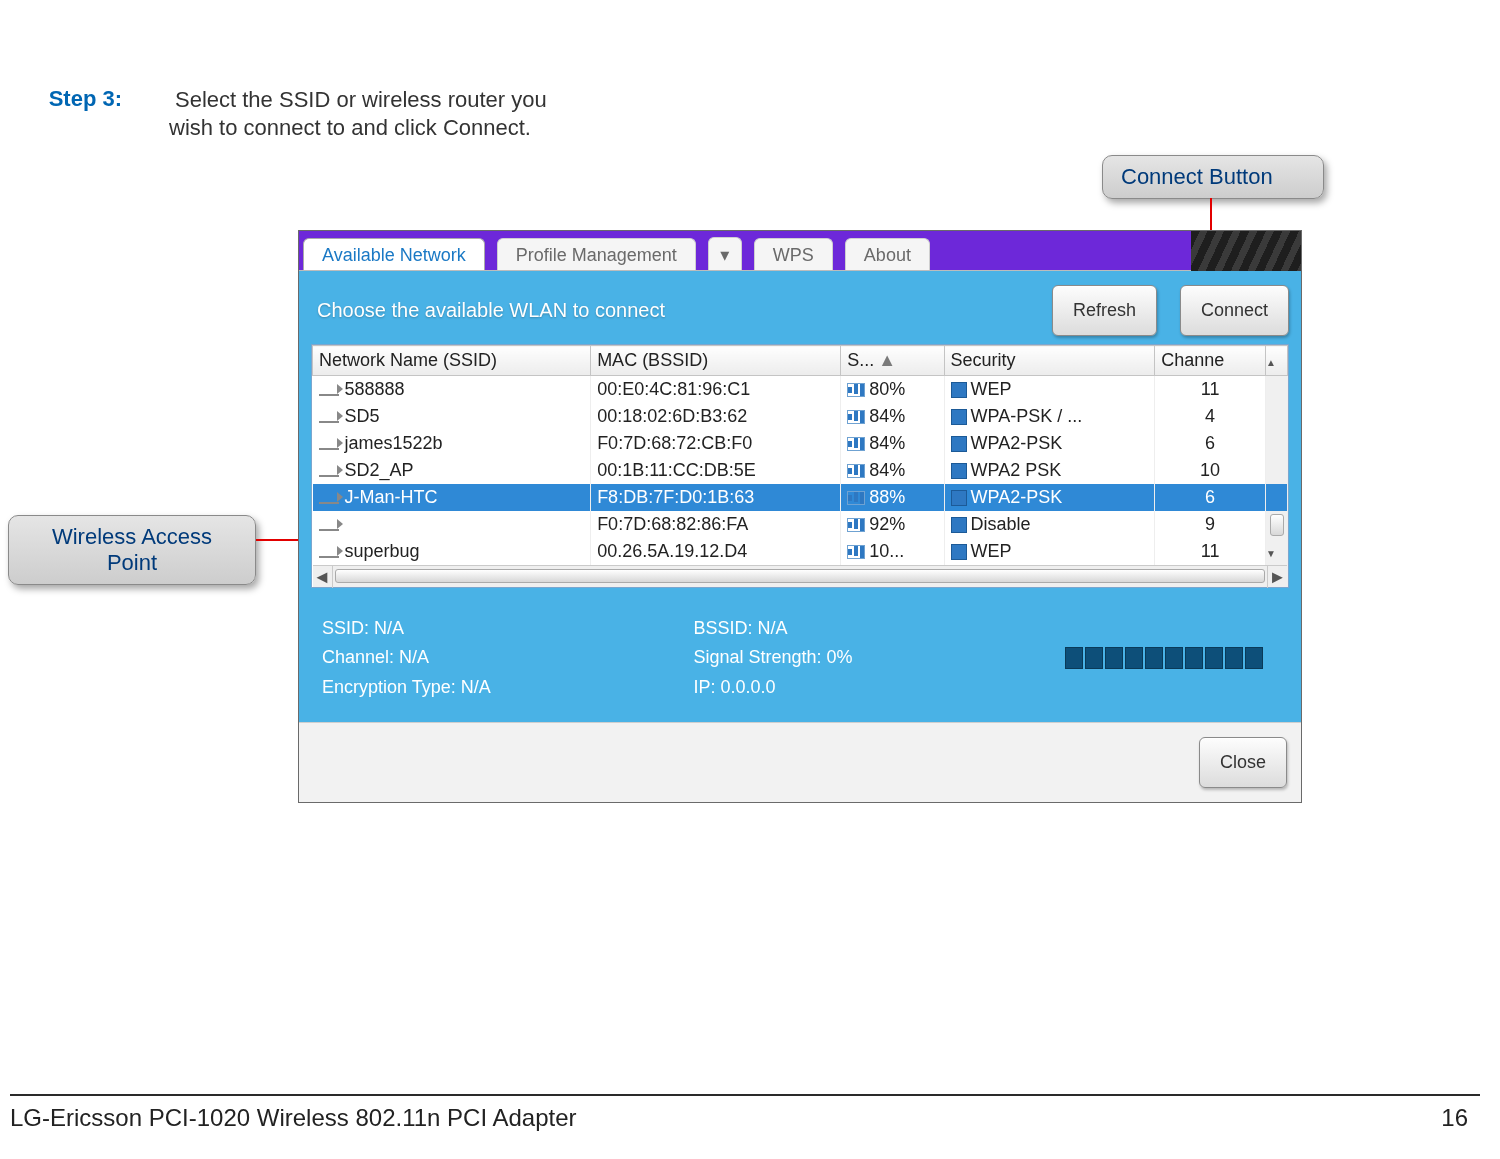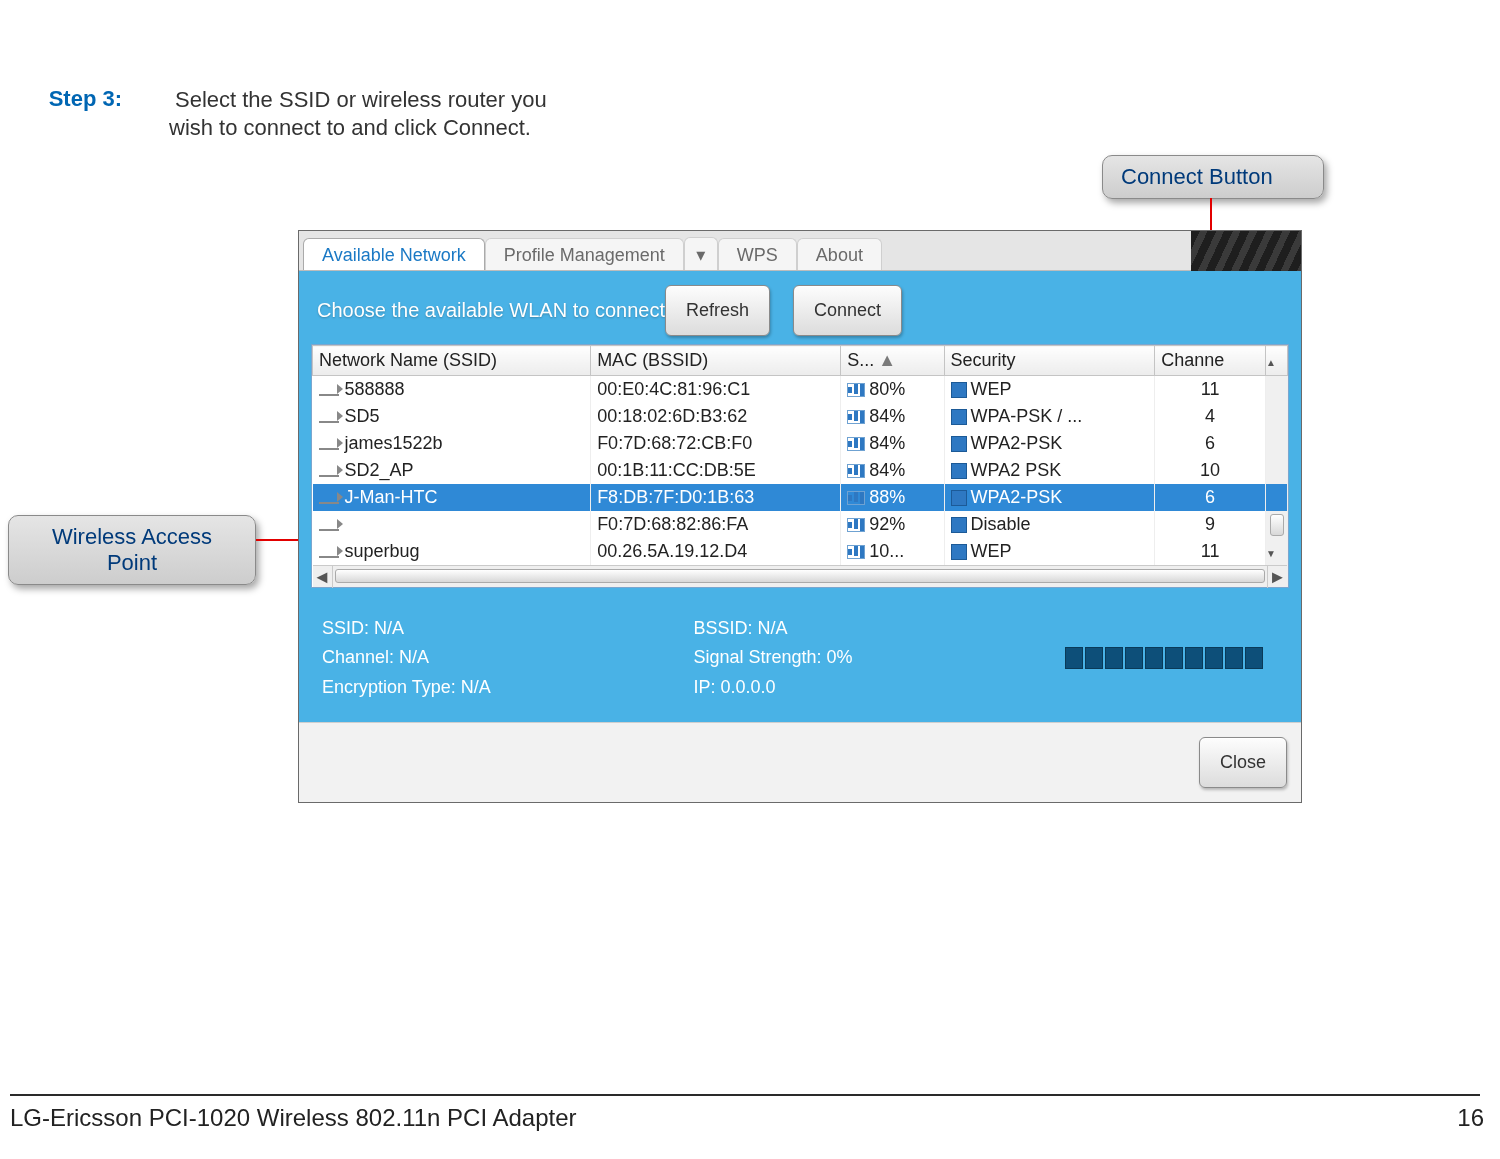--- a/index.html
+++ b/index.html
@@ -69,23 +69,23 @@
     position: absolute;
     top: 230px;
     left: 298px;
     width: 1004px;
     border: 1px solid #6a6a6a;
     background:#fff;
     font-size: 18px;
     color:#222;
   }
   .tabs {
-    display:flex; align-items:flex-end; gap:0; padding:2px 4px 0 4px;
+    display:flex; align-items:flex-end; gap:12px; padding:2px 4px 0 4px;
     border-bottom:1px solid #bcbcbc;
-    background:#e5e5e5;
+    background:#6d28d9;
     height:40px;
     position:relative;
   }
   .tab {
     padding:6px 18px 4px 18px;
     border:1px solid #cfcfcf; border-bottom:none;
     border-radius:6px 6px 0 0;
     background:#f5f5f5;
     color:#6a6a6a;
     font-size:18px;
@@ -95,21 +95,21 @@
   .tabs .decor {
     position:absolute; right:0; top:0; width:110px; height:40px;
     background: repeating-linear-gradient(115deg,#1e1e1e 0 8px,#3a3a3a 8px 15px);
   }
   .small-tab { width:34px; padding-left:0; padding-right:0; text-align:center;}
 
   .blue-pane {
     background:#49b2e6; padding:14px 12px 10px 12px;
   }
   .pane-top {
-    display:flex; align-items:center; 
+    display:flex; align-items:center; justify-content:space-between;
     margin-bottom:8px;
   }
   .pane-title { color:#fff; font-size:20px; text-shadow:0 1px 2px rgba(0,0,0,.25); padding-left:6px;}
   .btn {
     background:linear-gradient(#fdfdfd,#dcdcdc);
     border:1px solid #8a8a8a; border-radius:6px;
     padding:14px 20px; font-size:18px; color:#333;
     box-shadow: inset 0 1px 0 #fff, 1px 2px 3px rgba(0,0,0,.25);
     cursor:pointer;
   }
@@ -145,21 +145,21 @@
   .status-pane{ background:#49b2e6; padding:20px 16px 24px 23px; color:#fff; font-size:18px;}
   .status-grid{ display:grid; grid-template-columns: 1fr 1fr 220px; row-gap:8px;}
   .sig-bars{ display:flex; gap:2px; }
   .sig-bars span{ width:18px; height:22px; background:#0d4f79; border:1px solid #0a3a58;}
   .footer-bar{ background:#f2f2f2; border-top:1px solid #cfcfcf; padding:14px 14px; display:flex; justify-content:flex-end;}
   .vscroll-cell{width:22px;padding:0!important;background:#f0f0f0;border-left:1px solid #cacaca;}
   .vthumb{width:14px;height:22px;margin:0 auto;background:linear-gradient(#fff,#d8d8d8);border:1px solid #aaa;border-radius:3px;}
 
   
   .page-rule{position:absolute; left:10px; right:20px; top:1094px; height:0; border-top:2px solid #2a2a2a;}
-  .page-footer{position:absolute; left:10px; right:16px; top:1104px; display:flex; justify-content:space-between;
+  .page-footer{position:absolute; left:10px; right:32px; top:1104px; display:flex; justify-content:space-between;
     font-family:"Arial Narrow",Arial,sans-serif; font-size:24px; color:#222;}
 </style>
 </head>
 <body>
 
 <div class="step-block">
   <div class="step-row">
     <div class="step-col1"><span class="step-label">Step 3:</span></div>
     <div class="step-col2"><span class="step-text">Select the SSID or wireless router you wish to connect to and click Connect.</span></div>
   </div>

